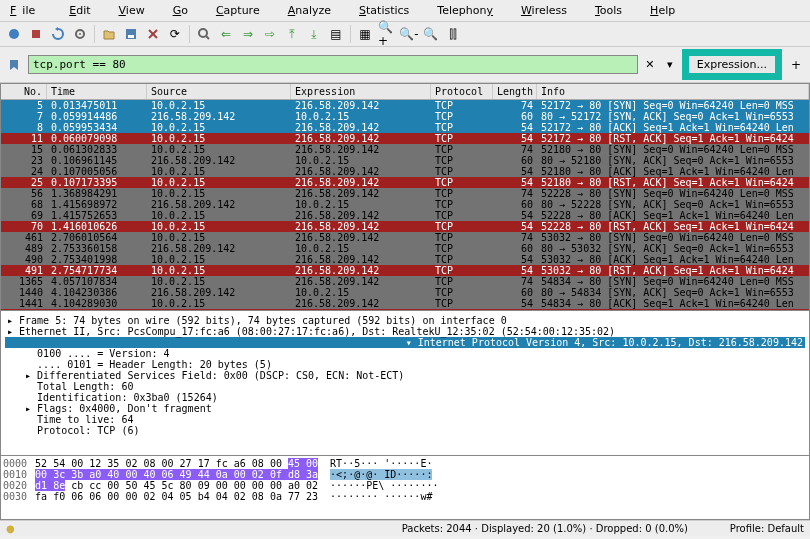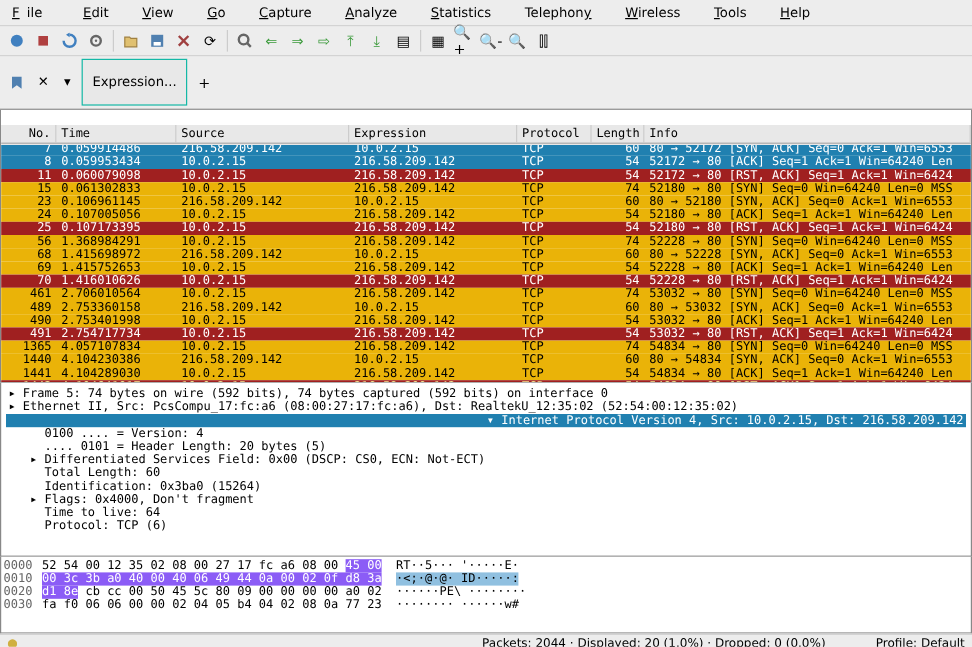--- a/index.html
+++ b/index.html
@@ -6,35 +6,35 @@
 body { font-family: "DejaVu Sans", Arial, sans-serif; font-size: 11px; background: #f0f0f0; width: 810px; height: 539px; overflow: hidden; display: flex; flex-direction: column; }
 .menubar { display: flex; background: #ededed; border-bottom: 1px solid #ccc; padding: 2px 4px; gap: 16px; }
 .menubar span { padding: 2px 6px; cursor: pointer; }
 .menubar span u { text-decoration: underline; }
 .toolbar { display: flex; background: #ededed; border-bottom: 1px solid #ccc; padding: 2px 4px; gap: 2px; align-items: center; }
 .tbtn { width: 20px; height: 20px; display: flex; align-items: center; justify-content: center; border: 1px solid transparent; border-radius: 2px; cursor: pointer; font-size: 12px; }
 .tsep { width: 1px; height: 18px; background: #ccc; margin: 0 2px; }
 .filterbar { display: flex; background: #ededed; border-bottom: 1px solid #ccc; padding: 2px 4px; gap: 4px; align-items: center; }
 .filter-input { flex: 1; background: #b8f0b8; border: 1px solid #888; padding: 2px 4px; font-family: monospace; font-size: 11px; }
 .filter-arrow { width: 16px; height: 16px; display: flex; align-items: center; justify-content: center; cursor: pointer; }
-.expr-btn { padding: 12px 8px; border: 1px solid #14b8a6; background: #e8e8e8; cursor: pointer; }
+.expr-btn { padding: 2px 8px; border: 7px solid #14b8a6; background: #e8e8e8; cursor: pointer; }
 .packet-list { flex: 0 0 auto; height: 228px; overflow: auto; background: #fff; border: 1px solid #888; font-family: "DejaVu Sans Mono", monospace; font-size: 10px; }
-.pl-header { display: flex; background: #e8e8e8; border-bottom: 1px solid #aaa; position: sticky; top: 12px; }
+.pl-header { display: flex; background: #e8e8e8; border-bottom: 1px solid #aaa; position: sticky; top: 0; }
 .pl-header div { padding: 2px 4px; border-right: 1px solid #ccc; overflow: hidden; white-space: nowrap; }
 .pl-row { display: flex; white-space: nowrap; }
 .pl-row div { padding: 0 4px; overflow: hidden; white-space: nowrap; }
 .c-no { width: 46px; text-align: right; }
 .c-time { width: 100px; }
 .c-src { width: 144px; }
 .c-dst { width: 140px; }
 .c-proto { width: 62px; }
 .c-len { width: 44px; text-align: right; }
 .c-info { flex: 1; }
 .row-syn-sel { background: #2080b0; color: #fff; }
-.row-green { background: #eab308; color: #000; }
+.row-green { background: #737373; color: #000; }
 .row-rst { background: #a02020; color: #fff; }
 .row-rst2 { background: #a02020; color: #f8e090; }
 .details { flex: 0 0 auto; height: 145px; overflow: auto; background: #fff; border: 1px solid #888; border-top: none; font-family: "DejaVu Sans Mono", monospace; font-size: 10px; padding: 4px; }
 .dline { white-space: pre; padding: 0 2px; }
 .dline.sel { background: #2080b0; color: #fff; text-align: right; }
 .hexpane { flex: 0 0 auto; height: 64px; overflow: auto; background: #fff; border: 1px solid #888; border-top: none; font-family: "DejaVu Sans Mono", monospace; font-size: 10px; padding: 2px; display: flex; }
 .hex-offsets { color: #666; padding-right: 8px; }
 .hex-bytes { padding-right: 12px; }
 .hex-ascii { }
 .hex-hl { background: #8b5cf6; color: #fff; }
@@ -124,20 +124,21 @@
   <div class="tbtn">🔍</div>
   <div class="tbtn">⫿⫿</div>
 </div>
 
 <div class="filterbar">
   <div class="tbtn">
       <svg width="12" height="12">
         <path d="M2 1 h8 v10 l-4 -3 l-4 3 z" fill="#5080b0"></path>
       </svg>
     </div>
+  <input class="filter-input" value="tcp.port == 80" style="">
   <div class="filter-arrow">✕</div>
   <div class="filter-arrow">▾</div>
   <div class="expr-btn">Expression...</div>
   <div class="tbtn">+</div>
 </div>
 
 <div class="packet-list">
   <div class="pl-header">
     <div class="c-no">No.</div>
     <div class="c-time">Time</div>

